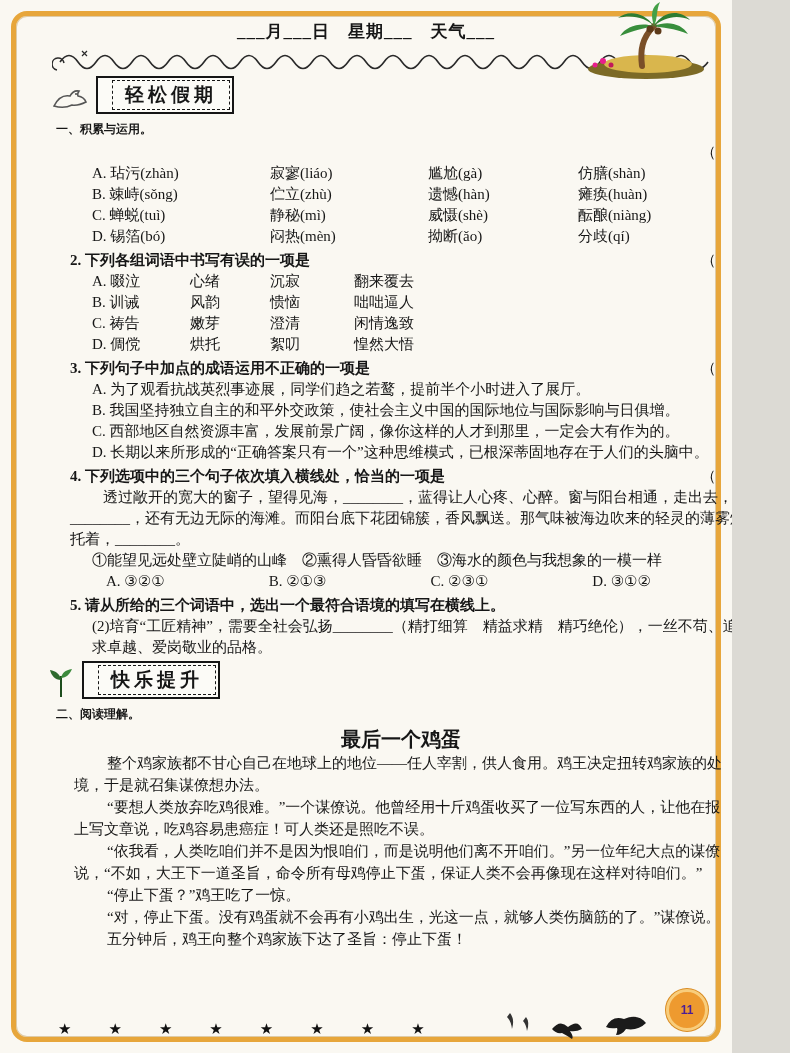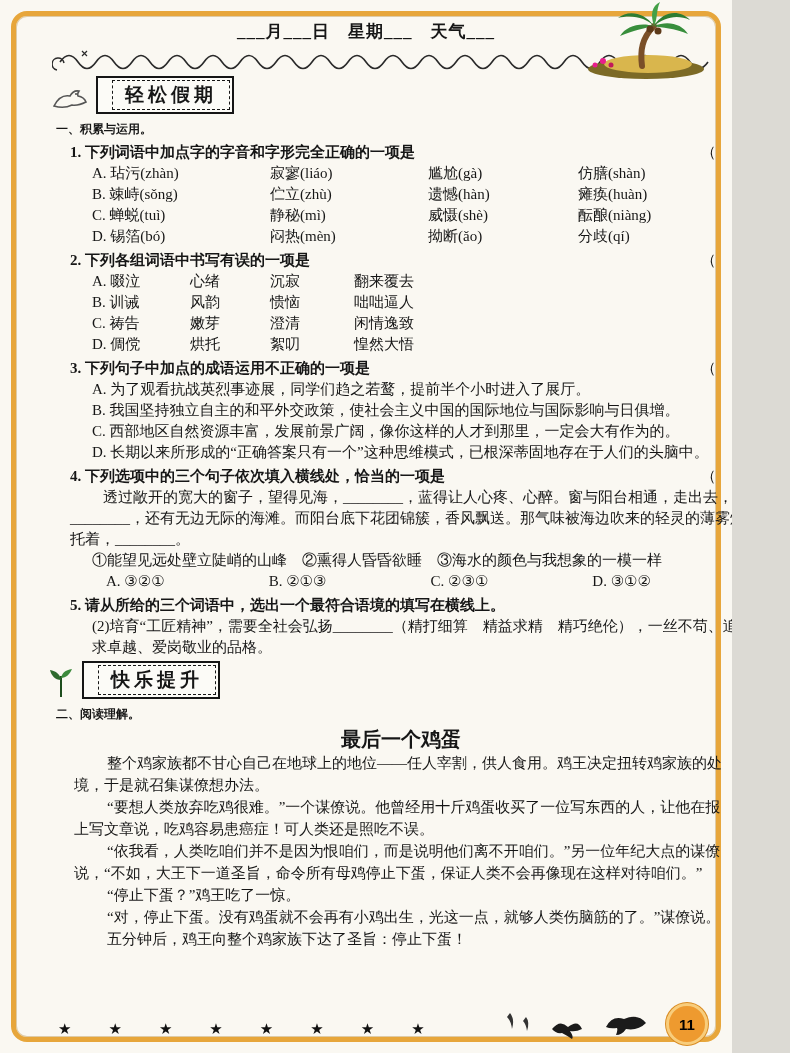--- a/index.html
+++ b/index.html
@@ -26,22 +26,22 @@
   .optline{margin-left:22px;}
   .q4passage{text-indent:2.2em;}
   .numline{margin-left:22px;}
   .choices{display:flex;margin-left:36px;width:545px;justify-content:space-between;}
   .q5item{margin-left:22px;}
   .reading-title{text-align:center;font-weight:700;font-size:20px;margin:4px 0 2px;}
   .para{margin:0 18px;text-indent:2.2em;line-height:22px;}
   .stars{position:absolute;bottom:15px;left:58px;white-space:nowrap;}
   .stars span{margin-right:37px;font-size:15px;color:#111;}
   .footer-art{position:absolute;bottom:12px;right:76px;}
-  .page-badge{position:absolute;right:24px;bottom:8px;width:36px;height:36px;border-radius:50%;
-              background:#ee9a2f;border:3px solid #f8cd7c;color:#000000;font-weight:700;font-size:15px;
+  .page-badge{position:absolute;right:24px;bottom:22px;width:36px;height:36px;border-radius:50%;
+              background:#ee9a2f;border:3px solid #f8cd7c;color:#4c1d95;font-weight:700;font-size:12px;
               display:flex;align-items:center;justify-content:center;
               font-family:"Liberation Sans",sans-serif;box-shadow:0 0 0 1px #d98b22;}
 </style>
 </head>
 <body>
 
 <div class="page">
   <div class="frame"></div>
 
   <div class="date-line">___月___日　星期___　天气___</div>
@@ -77,21 +77,20 @@
       </svg>
       <div class="badge">
         <div class="badge-inner">轻松假期</div>
       </div>
     </div>
 
     <div class="sec-title">一、积累与运用。</div>
 
     <div class="q">
       <div class="stem">
-        <span>1. 下列词语中加点字的字音和字形完全正确的一项是</span>
         <span class="bracket">（　）</span>
       </div>
       <div class="opt-grid g1">
         <span>A. 玷污(zhàn)</span>
         <span>寂寥(liáo)</span>
         <span>尴尬(gà)</span>
         <span>仿膳(shàn)</span>
         <span>B. 竦峙(sǒng)</span>
         <span>伫立(zhù)</span>
         <span>遗憾(hàn)</span>

